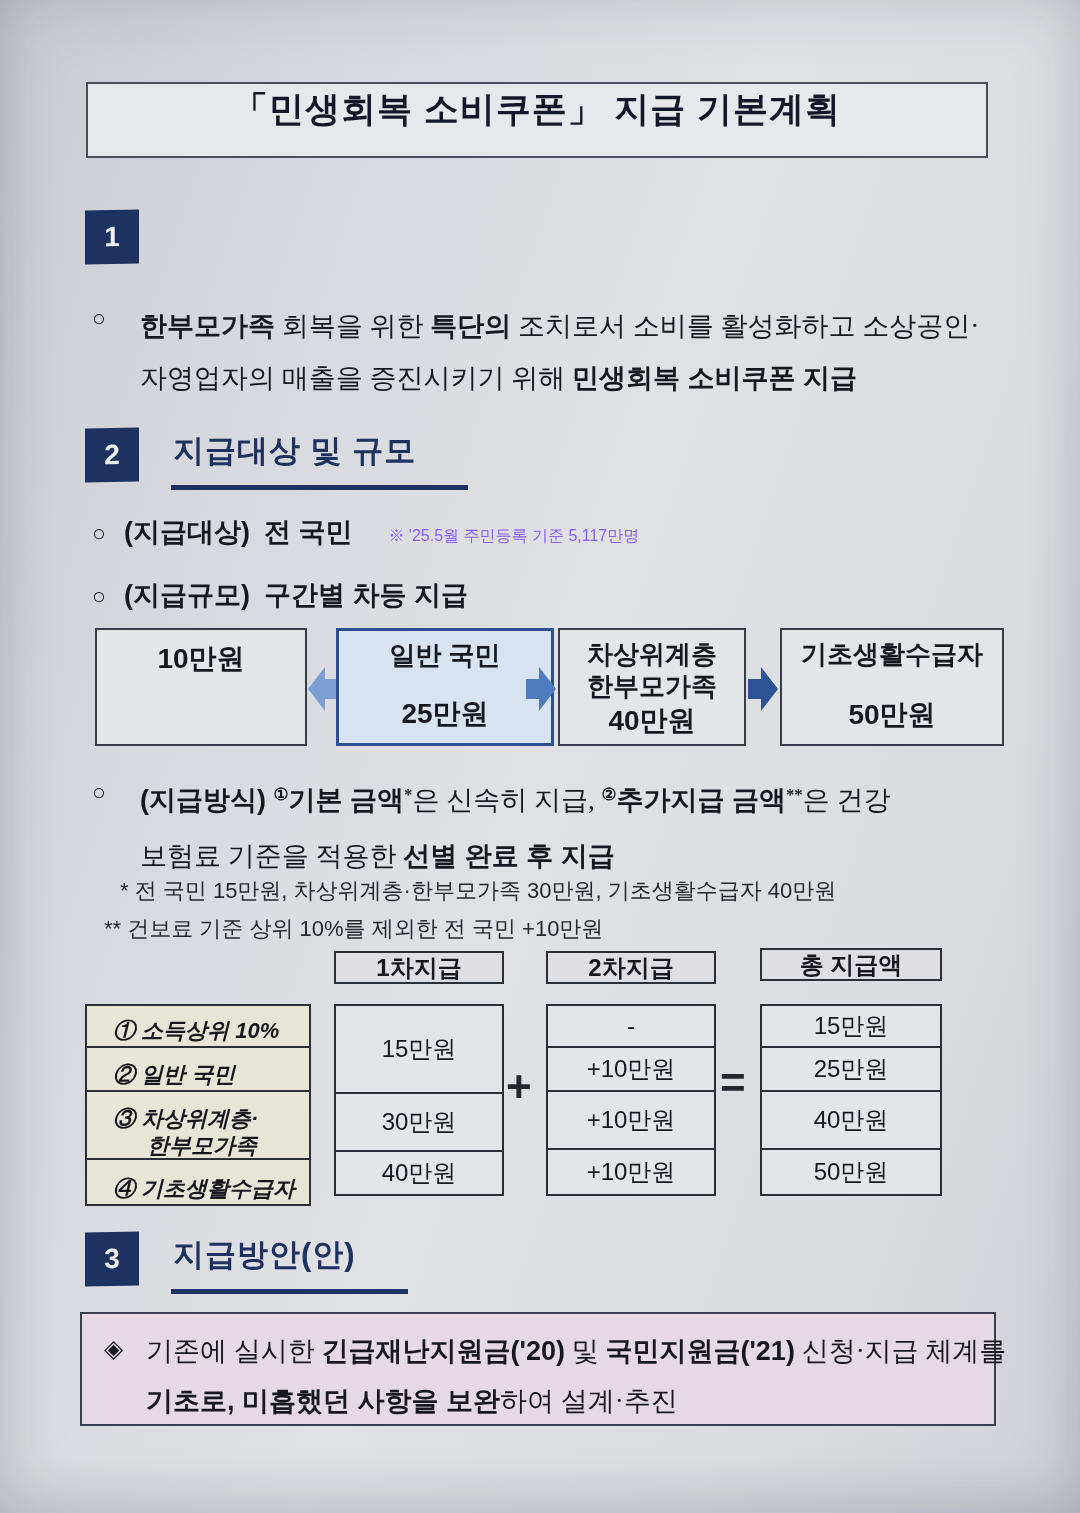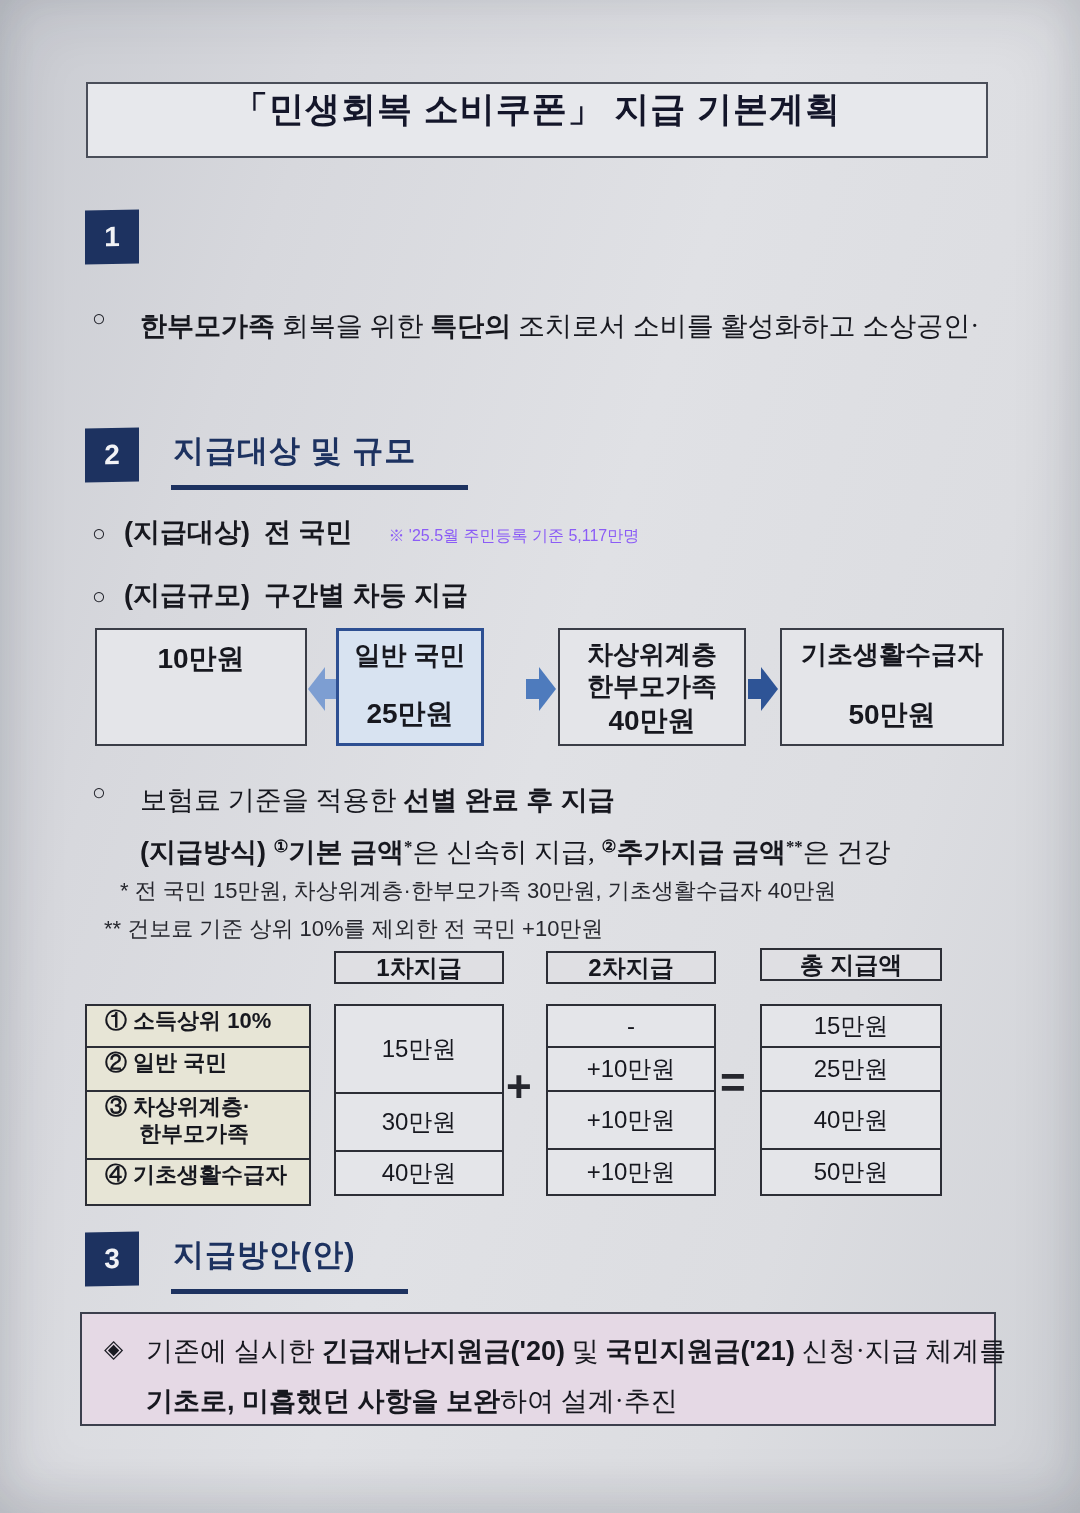--- a/index.html
+++ b/index.html
@@ -71,22 +71,22 @@
     position:absolute;top:951px;height:33px;background:var(--hdrbg);
     border:2px solid var(--line);display:flex;align-items:center;justify-content:center;
     font-weight:bold;font-size:24px;
   }
   .tlabels{
     position:absolute;left:85px;top:1004px;width:226px;background:var(--beige);
     border:2px solid var(--line);display:flex;flex-direction:column;
     font-family:"Liberation Sans",sans-serif;
   }
   .tlabel{
-    display:flex;flex-direction:column;justify-content:flex-start;padding-left:18px;
-    font-weight:bold;font-size:22px;border-bottom:2px solid var(--line);
+    display:flex;flex-direction:column;justify-content:flex-end;padding-left:26px;
+    font-weight:bold;font-size:22px;border-bottom:2px solid var(--line);font-style:italic;
   }
   .tlabel:last-child{border-bottom:none;}
   .tlabel .tl2{display:block;padding-left:34px;line-height:1.1;}
   .tcol{position:absolute;top:1004px;background:var(--cellbg);border:2px solid var(--line);display:flex;flex-direction:column;}
   .tcell{
     display:flex;align-items:center;justify-content:center;font-size:24px;
     border-bottom:2px solid var(--line);
   }
   .tcell:last-child{border-bottom:none;}
   .op{position:absolute;font-family:"Liberation Sans",sans-serif;font-weight:bold;font-size:44px;color:#26272e;}
@@ -108,20 +108,21 @@
     <span>「민생회복 소비쿠폰」 지급 기본계획</span>
   </div>
 
   <div class="sec" style="top:210px">
     <div class="sec-num">1</div>
   </div>
 
   <div class="para" style="left:92px;top:300px;width:920px">
     <span class="marker">○</span>
     <div class="line"><span class="b">한부모가족</span><span> 회복을 위한 </span><span class="b">특단의</span><span> 조치로서 소비를 활성화하고 소상공인·</span></div>
+    <div class="line"><span>자영업자의 매출을 증진시키기 위해 </span><span class="b">민생회복 소비쿠폰 지급</span></div>
   </div>
 
   <div class="sec" style="top:428px">
     <div class="sec-num">2</div>
     <div class="sec-title">지급대상 및 규모</div>
   </div>
 
   <div class="inline-item" style="left:92px;top:514px">
     <span class="marker">○</span><span class="lbl">(지급대상)</span><span class="val">전 국민</span><span class="note">※ '25.5월 주민등록 기준 5,117만명</span>
   </div>
@@ -130,21 +131,21 @@
     <span class="marker">○</span><span class="lbl">(지급규모)</span><span class="val">구간별 차등 지급</span>
   </div>
 
   <div class="fbox sub-small" style="left:95px;width:212px">
     <div class="fa">10만원</div>
   </div>
   <div class="arrow a1" style="left:308px">
     <div class="head"></div>
     <div class="tail"></div>
   </div>
-  <div class="fbox hl" style="left:336px;width:148px">
+  <div class="fbox hl" style="left:336px;width:218px">
     <div>
       <span class="ft-main">일반 국민</span>
       <span class="ft-sub"></span>
     </div>
     <div class="fa">25만원</div>
   </div>
   <div class="arrow a2" style="left:526px">
     <div class="tail"></div>
     <div class="head"></div>
   </div>
@@ -162,22 +163,22 @@
   <div class="fbox" style="left:780px;width:224px">
     <div>
       <span class="ft-main">기초생활수급자</span>
       <span class="ft-sub"></span>
     </div>
     <div class="fa">50만원</div>
   </div>
 
   <div class="para" style="left:92px;top:774px;width:920px">
     <span class="marker">○</span>
+    <div class="line"><span class="b">(지급방식) </span><span class="sup">①</span><span class="b">기본 금액</span><span class="sup">*</span><span>은 신속히 지급, </span><span class="sup">②</span><span class="b">추가지급 금액</span><span class="sup">**</span><span>은 건강</span></div>
     <div class="line"><span>보험료 기준을 적용한 </span><span class="b">선별 완료 후 지급</span></div>
-    <div class="line"><span class="b">(지급방식) </span><span class="sup">①</span><span class="b">기본 금액</span><span class="sup">*</span><span>은 신속히 지급, </span><span class="sup">②</span><span class="b">추가지급 금액</span><span class="sup">**</span><span>은 건강</span></div>
   </div>
 
   <div class="fn">
     <span class="fn1">* 전 국민 15만원, 차상위계층·한부모가족 30만원, 기초생활수급자 40만원</span>
     <span class="fn2">** 건보료 기준 상위 10%를 제외한 전 국민 +10만원</span>
   </div>
 
   <div class="thead" style="left:334px;width:170px">1차지급</div>
   <div class="thead" style="left:546px;width:170px">2차지급</div>
   <div class="thead" style="left:760px;width:182px;top:948px">총 지급액</div>

